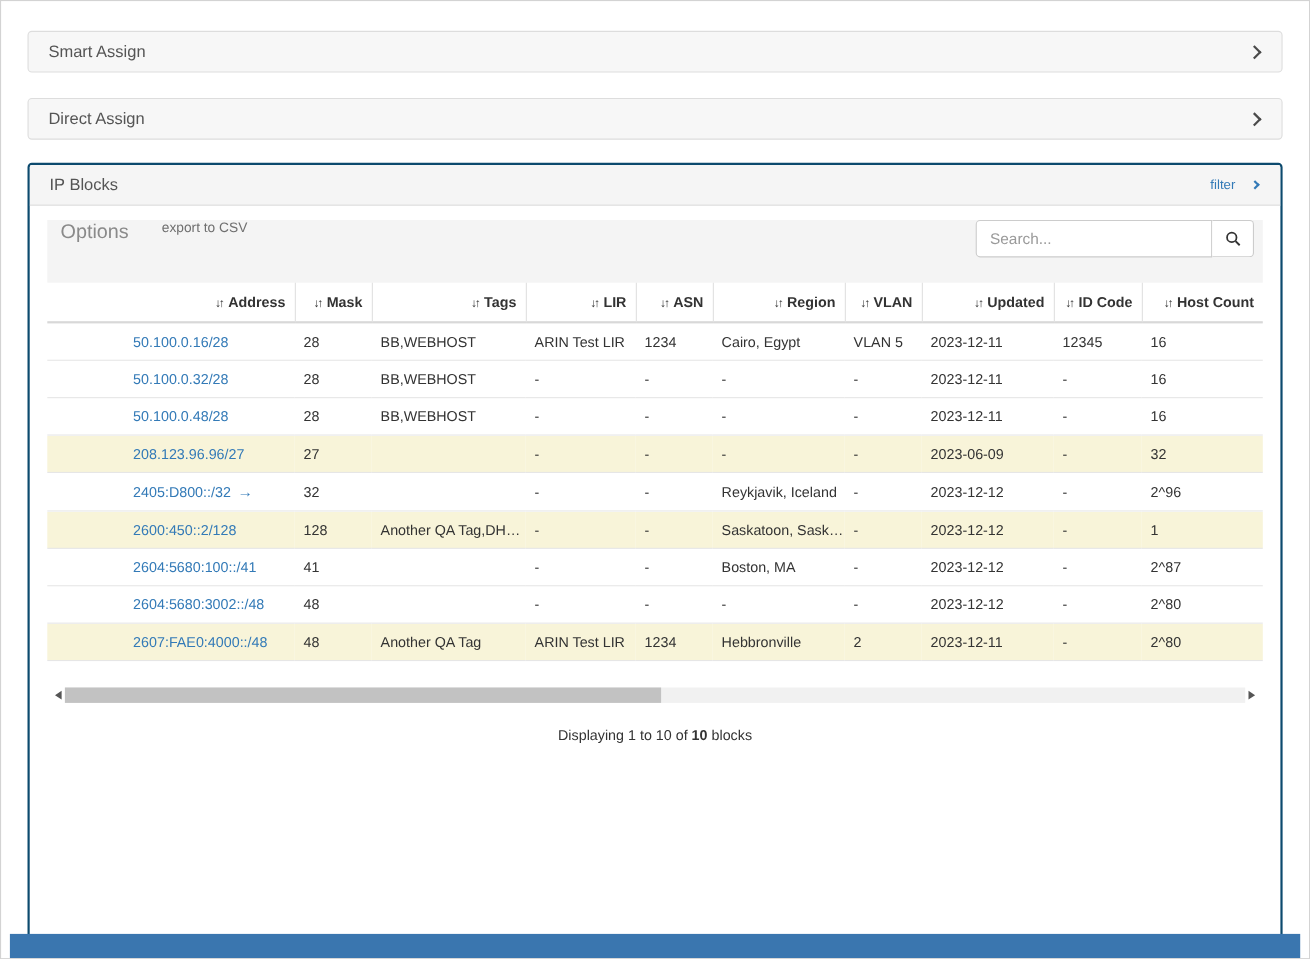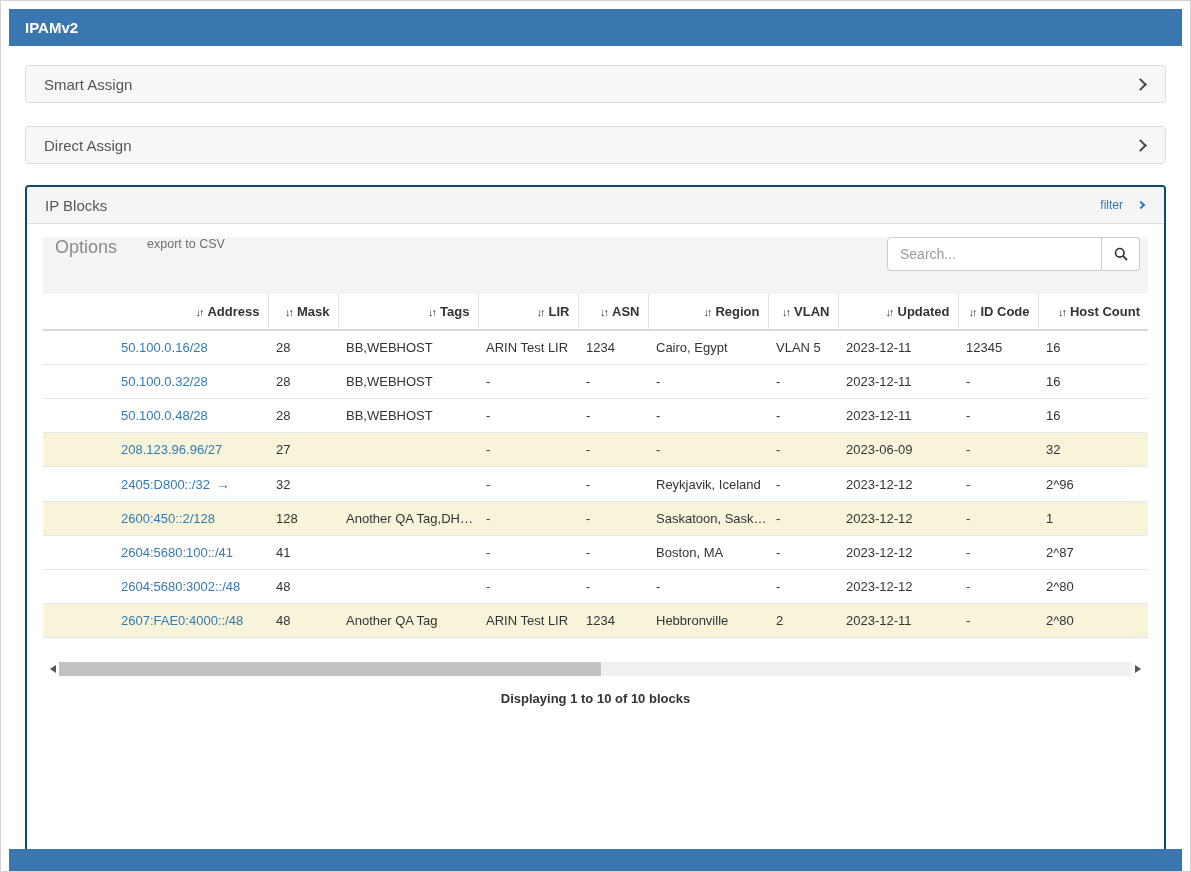--- a/index.html
+++ b/index.html
@@ -174,43 +174,39 @@
     cursor: pointer;
     flex: none;
   }
   .tri-left { width: 0; height: 0; border: 4px solid transparent; border-right: 6px solid #555; }
   .tri-right { width: 0; height: 0; border: 4px solid transparent; border-left: 6px solid #555; }
   .sb-track { flex: 1; height: 14px; background: #f1f1f1; position: relative; }
   .sb-thumb { position: absolute; left: 0; top: 0; bottom: 0; width: 50.5%; background: #c2c2c2; }
 
   
   .paging {
-    margin-top: 14px;
+    margin-top: 21px;
     text-align: center;
     font-size: 13px;
     color: #333;
-    font-weight: bold;
   }
 
   
   .footbar {
     position: absolute;
     left: 8px; right: 8px; bottom: 0;
     height: 22px;
     background: var(--header-blue, #3a76af);
   }
 </style>
 </head>
 <body>
 
 <div class="page">
 
-  <div class="topbar">
-    <span>IPAMv2</span>
-  </div>
 
   <div class="content">
 
     <div class="accordion-panel">
       <span>Smart Assign</span>
       <span class="chev"></span>
     </div>
 
     <div class="accordion-panel">
       <span>Direct Assign</span>

